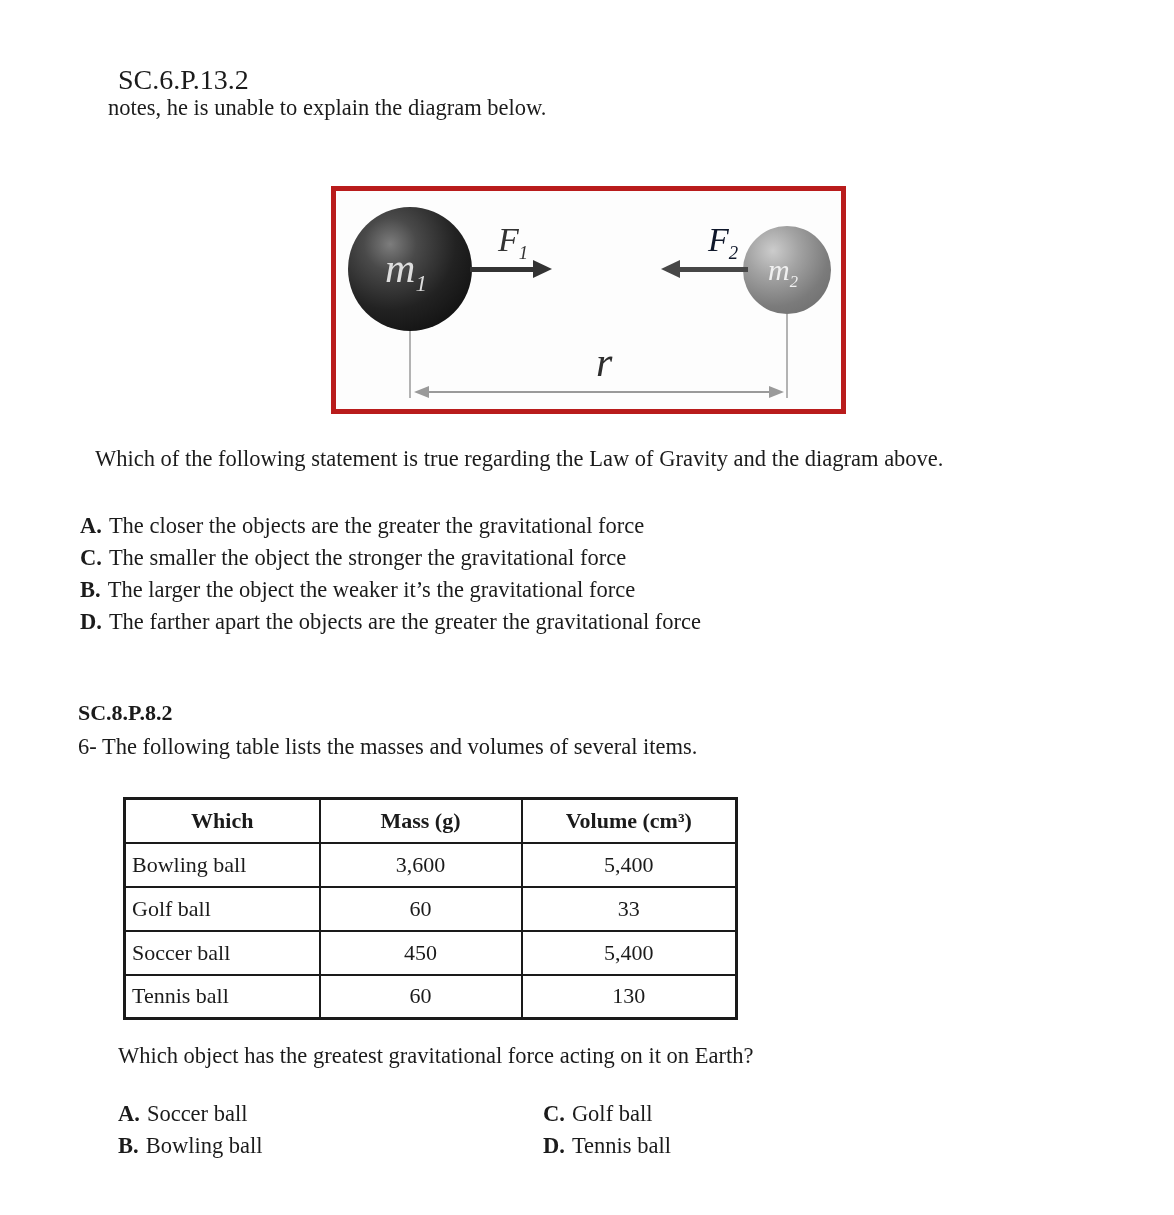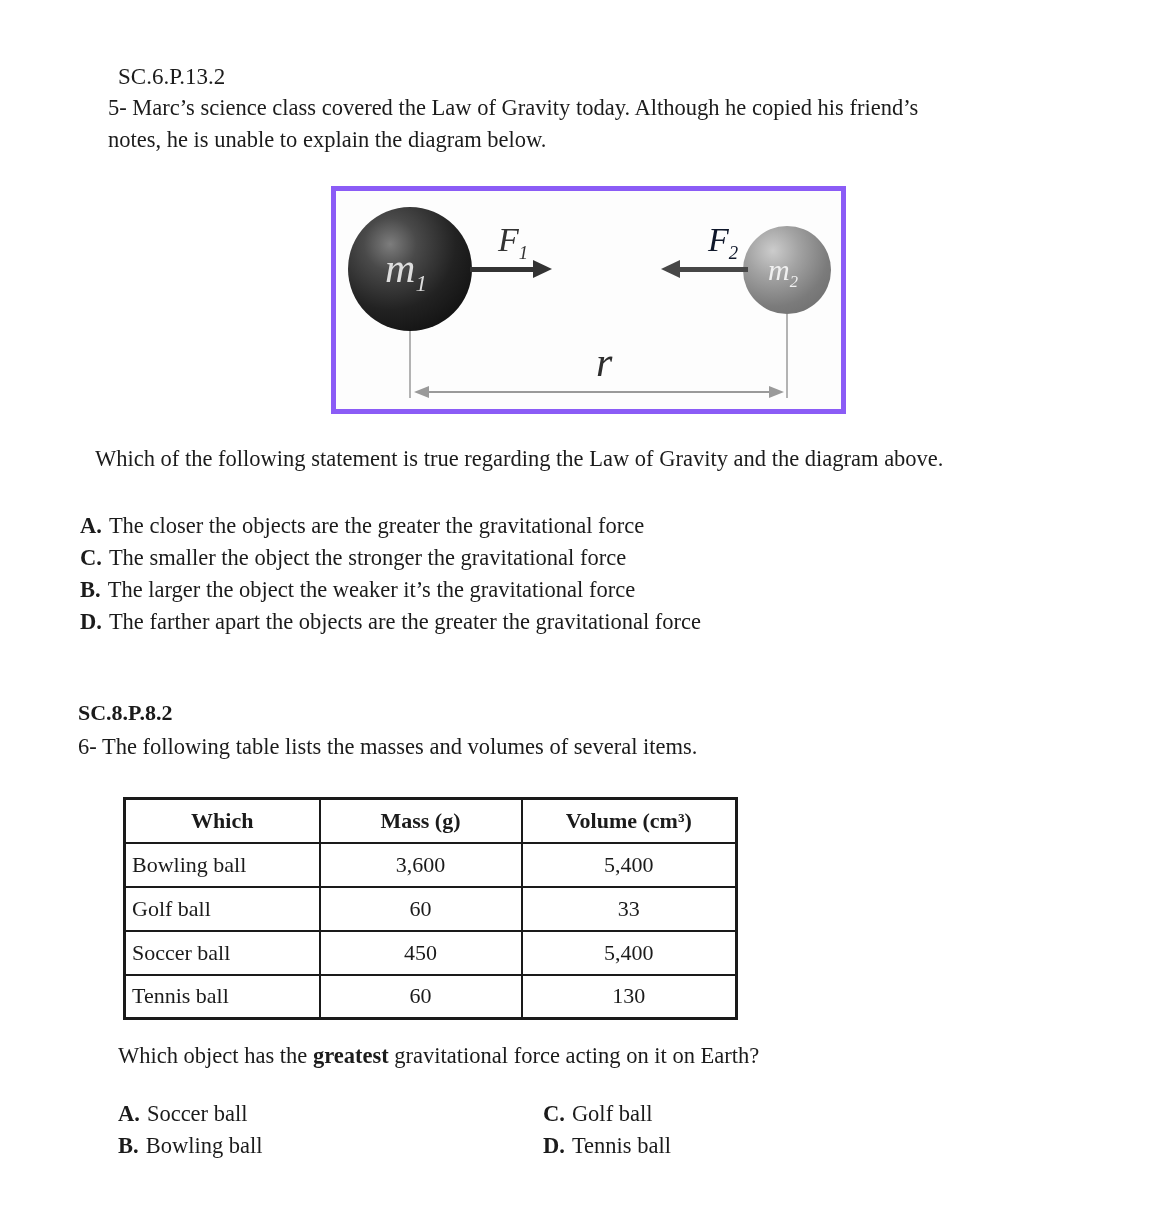--- a/index.html
+++ b/index.html
@@ -7,35 +7,35 @@
   .page {
     position:relative;
     width:1174px; height:1215px;
     background:#ffffff;
     font-family:"Liberation Serif","DejaVu Serif",serif;
     color:#1b1b1b;
     overflow:hidden;
   }
   .abs { position:absolute; }
   .t { font-size:22.5px; line-height:32px; }
-  .bold { font-weight:bold; }
+  .bold { font-weight:normal; }
 
   
-  .std1 { left:118px; top:64px; font-size:23px; }
+  .std1 { left:118px; top:64px; font-size:28px; }
   .stem1 { left:108px; top:92px; width:980px; }
   .q5q { left:95px; top:443px; }
   .opts5 { left:80px; top:510px; }
   .opt { line-height:32px; }
   .optletter { font-weight:bold; margin-right:7px; }
 
   
   .diagram {
     left:331px; top:186px;
     width:515px; height:228px;
-    border:5px solid #8b5cf6;
+    border:5px solid #b91c1c;
     background:#fdfdfd;
   }
   .sphere { position:absolute; border-radius:50%; display:flex; align-items:center; justify-content:center; }
   .sphere1 {
     left:12px; top:16px; width:124px; height:124px;
     background:radial-gradient(circle at 34% 30%, #7d7d7d 0%, #4a4a4a 22%, #222222 55%, #101010 85%);
   }
   .sphere2 {
     left:407px; top:35px; width:88px; height:88px;
     background:radial-gradient(circle at 34% 28%, #cccccc 0%, #a3a3a3 30%, #7b7b7b 65%, #6b6b6b 95%);
@@ -94,21 +94,20 @@
   }
 </style>
 </head>
 <body>
 
 <div class="page">
 
   <div class="abs std1">SC.6.P.13.2</div>
 
   <div class="abs stem1 t">
-    <div>5- Marc’s science class covered the Law of Gravity today. Although he copied his friend’s</div>
     <div>notes, he is unable to explain the diagram below.</div>
   </div>
 
   <div class="abs diagram">
     <div class="sphere sphere1">
       <span class="mass-label mass1-text"><span>m</span><sub>1</sub></span>
     </div>
 
     <div class="arrow-line f1-line"></div>
     <div class="arrow-line f1-head"></div>

